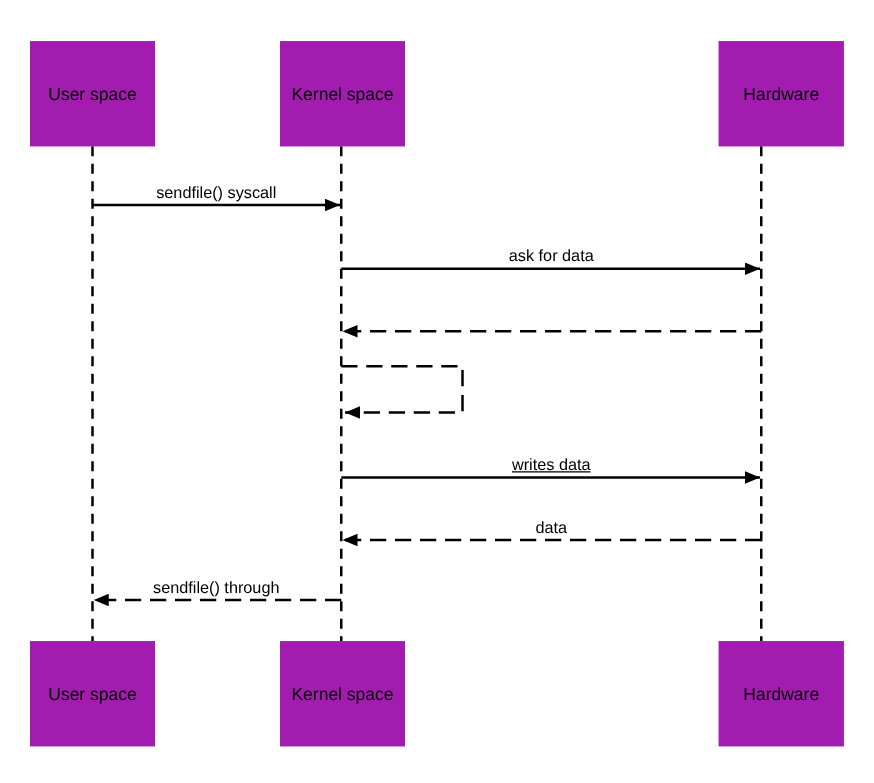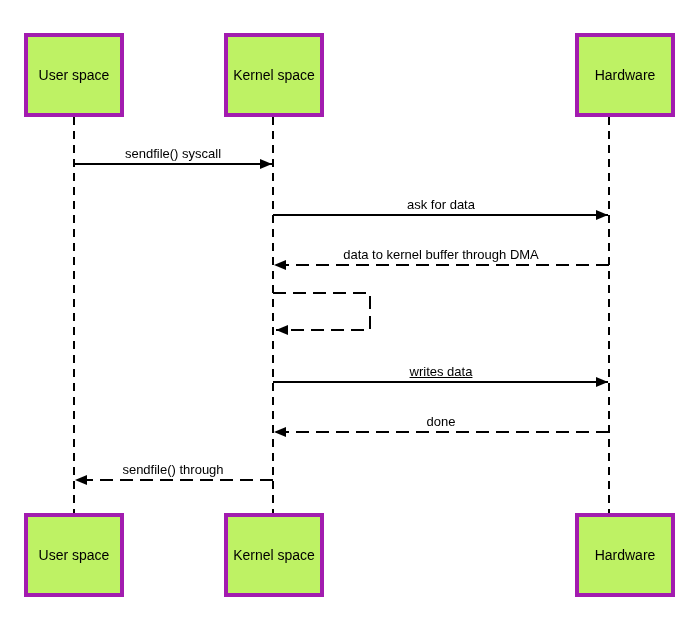--- a/index.html
+++ b/index.html
@@ -21,21 +21,21 @@
     left: 0;
     top: 0;
     width: 699px;
     height: 626px;
   }
   .actor-box {
     position: absolute;
     width: 100px;
     height: 84px;
     border: 4px solid #a21caf;
-    background: #bef264;
+    background: #a21caf;
     display: flex;
     align-items: center;
     justify-content: center;
     font-size: 14px;
     box-sizing: border-box;
     text-align: center;
   }
   .actor-row-top .actor-box { top: 33px; }
   .actor-row-bottom .actor-box { top: 513px; }
   .pos-user   { left: 24px; }
@@ -83,18 +83,17 @@
   </div>
 
   <div class="actor-row-bottom">
     <div class="actor-box pos-user">User space</div>
     <div class="actor-box pos-kernel">Kernel space</div>
     <div class="actor-box pos-hw">Hardware</div>
   </div>
 
   <div class="msg-label centered" style="left:173px; top:146px;">sendfile() syscall</div>
   <div class="msg-label centered" style="left:441px; top:197px;">ask for data</div>
-  <div class="msg-label centered" style="left:441px; top:247px;">data to kernel buffer through DMA</div>
   <div class="msg-label centered" style="left:441px; top:364px;text-decoration:underline;">writes data</div>
-  <div class="msg-label centered" style="left:441px; top:414px;">done</div>
+  <div class="msg-label centered" style="left:441px; top:414px;">data</div>
   <div class="msg-label centered" style="left:173px; top:462px;">sendfile() through</div>
 
 </div>
 
 </body></html>

